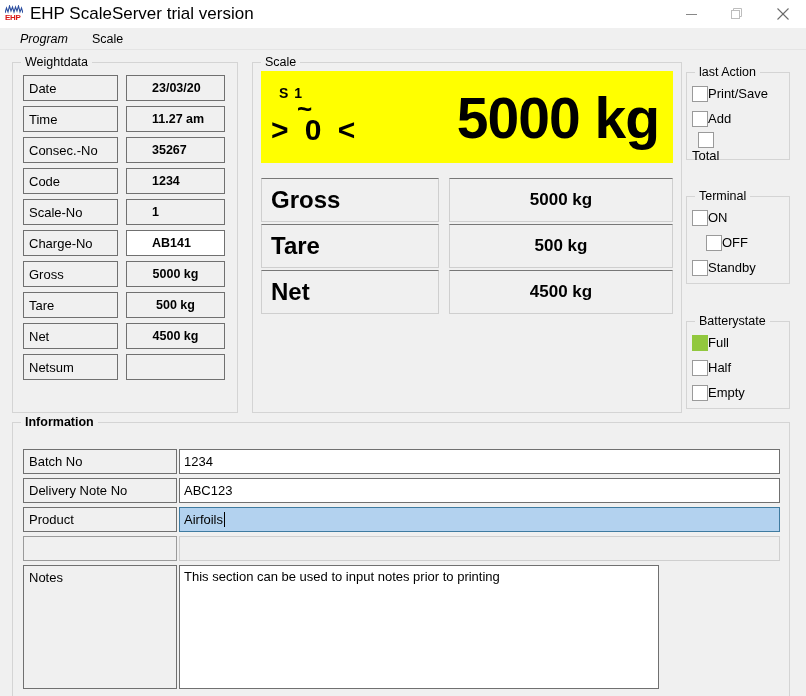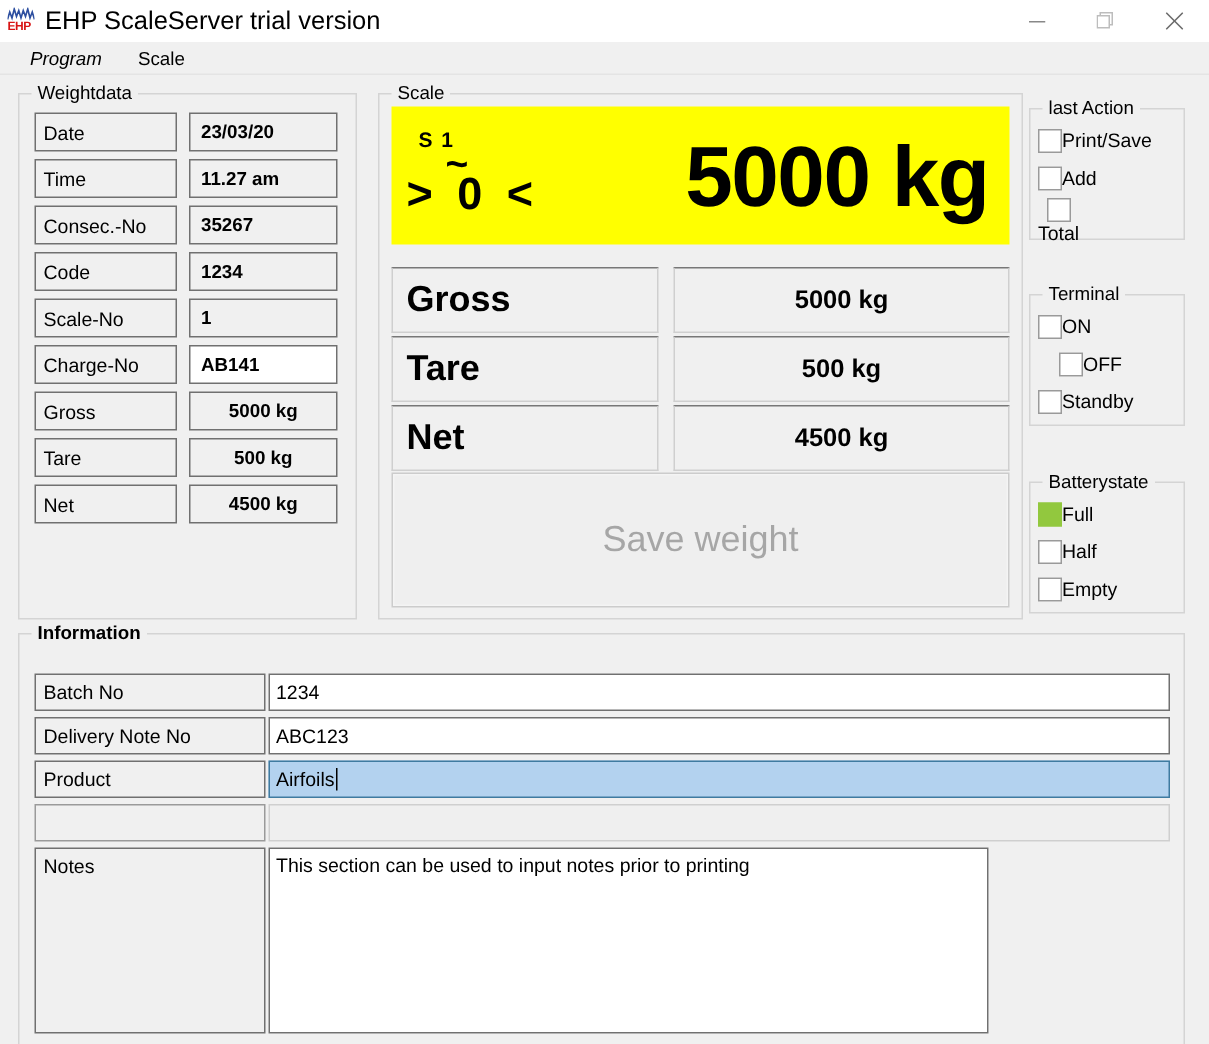--- a/index.html
+++ b/index.html
@@ -75,21 +75,21 @@
   .wd-label {
     position: absolute; left: 10px; width: 95px; height: 26px;
     border: 1px solid #707070; background: #f0f0f0;
     font-size: 13px; color: #000;
     display: flex; align-items: center; padding-left: 5px;
   }
   .wd-value {
     position: absolute; left: 113px; width: 99px; height: 26px;
     border: 1px solid #707070; background: #f0f0f0;
     font-size: 12.5px; font-weight: bold; color: #000;
-    display: flex; align-items: center; padding-left: 7px;
+    display: flex; align-items: center; padding-left: 25px;
   }
   .wd-value.white { background: #ffffff; }
   .wd-value.center { justify-content: center; padding-left: 0; }
   .wd-value.empty { background: #f0f0f0; }
 
   
   #scalegroup { left: 252px; top: 62px; width: 430px; height: 351px; }
 
   .display {
     position: absolute; left: 8px; top: 8px; width: 412px; height: 92px;
@@ -267,20 +267,24 @@
     <div class="wd-value center">5000 kg</div>
   </div>
   <div class="wd-row" style="top:229px;left:0;right:0;">
     <div class="wd-label">Tare</div>
     <div class="wd-value center">500 kg</div>
   </div>
   <div class="wd-row" style="top:260px;left:0;right:0;">
     <div class="wd-label">Net</div>
     <div class="wd-value center">4500 kg</div>
   </div>
+  <div class="wd-row" style="top:291px;left:0;right:0;">
+    <div class="wd-label">Netsum</div>
+    <div class="wd-value center empty"></div>
+  </div>
 </div>
 
 <div class="group" id="scalegroup">
   <div class="legend">Scale</div>
 
   <div class="display">
     <div class="disp-s">S 1</div>
     <div class="disp-tilde">~</div>
     <div class="disp-zero">&gt; 0 &lt;</div>
     <div class="disp-weight">5000 kg</div>
@@ -292,21 +296,20 @@
   </div>
   <div class="gt-row" style="top:161px;left:0;right:0;">
     <div class="gt-label">Tare</div>
     <div class="gt-value">500 kg</div>
   </div>
   <div class="gt-row" style="top:207px;left:0;right:0;">
     <div class="gt-label">Net</div>
     <div class="gt-value">4500 kg</div>
   </div>
 
-  <div class="savebtn">Save weight</div>
 </div>
 
 <div class="group" id="lastaction">
   <div class="legend">last Action</div>
   <div class="chk-row" style="top:9px;">
     <div class="chk-box"></div>
     <div class="chk-label">Print/Save</div>
   </div>
   <div class="chk-row" style="top:34px;">
     <div class="chk-box"></div>

